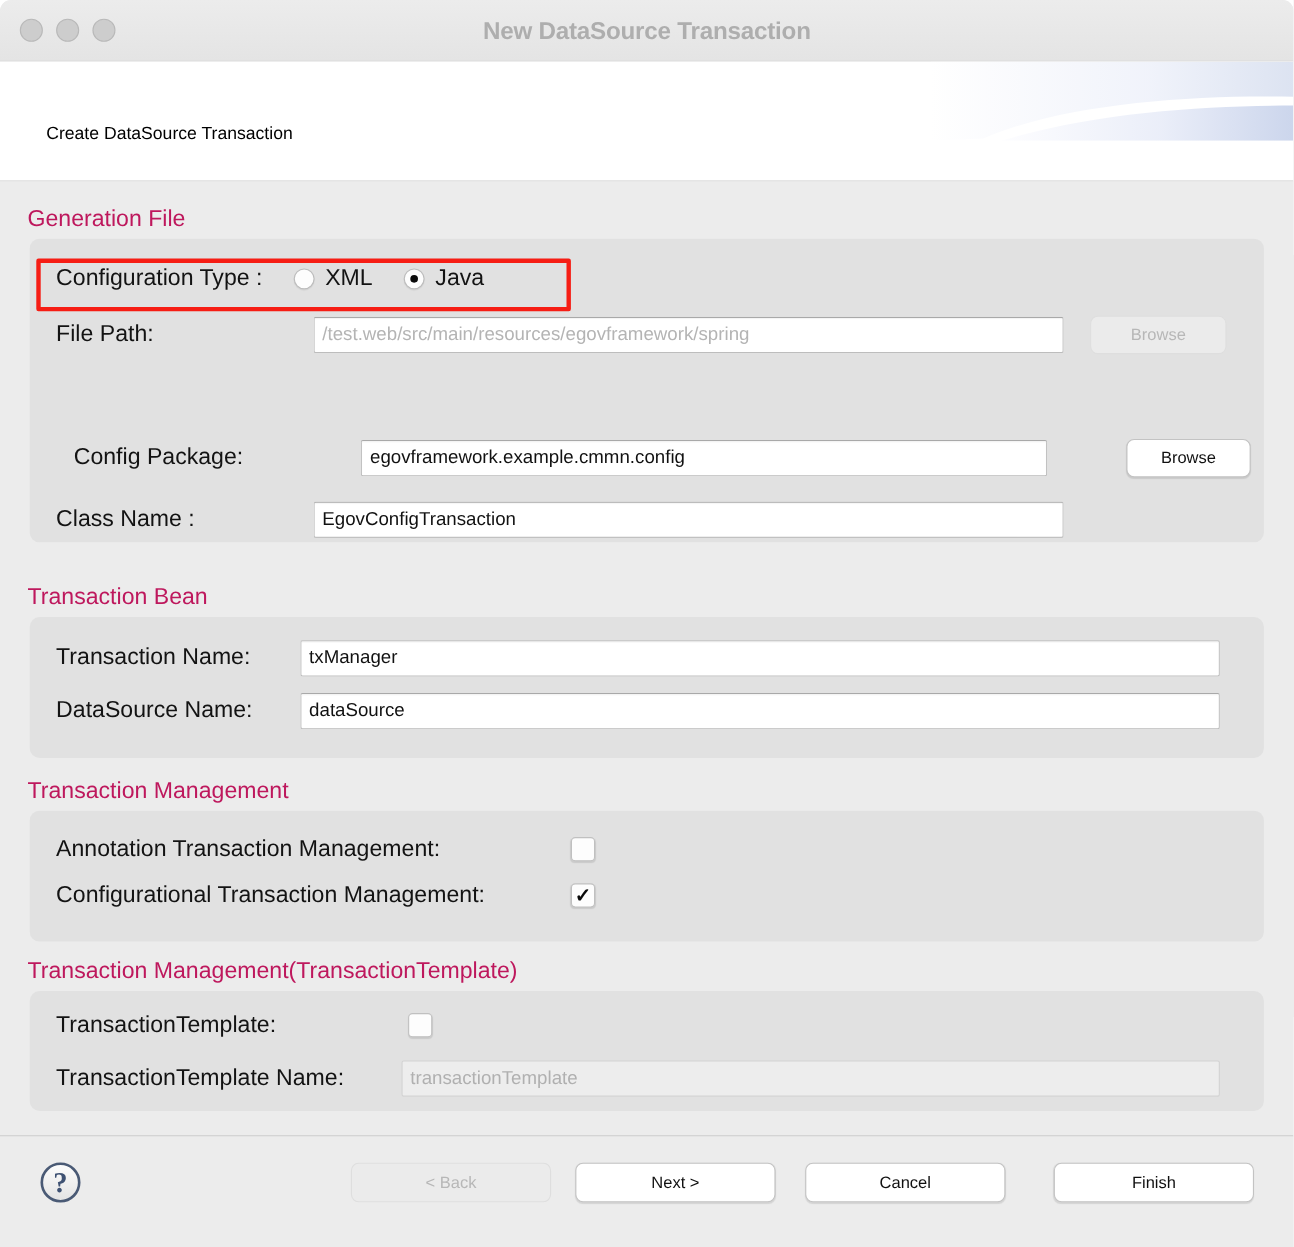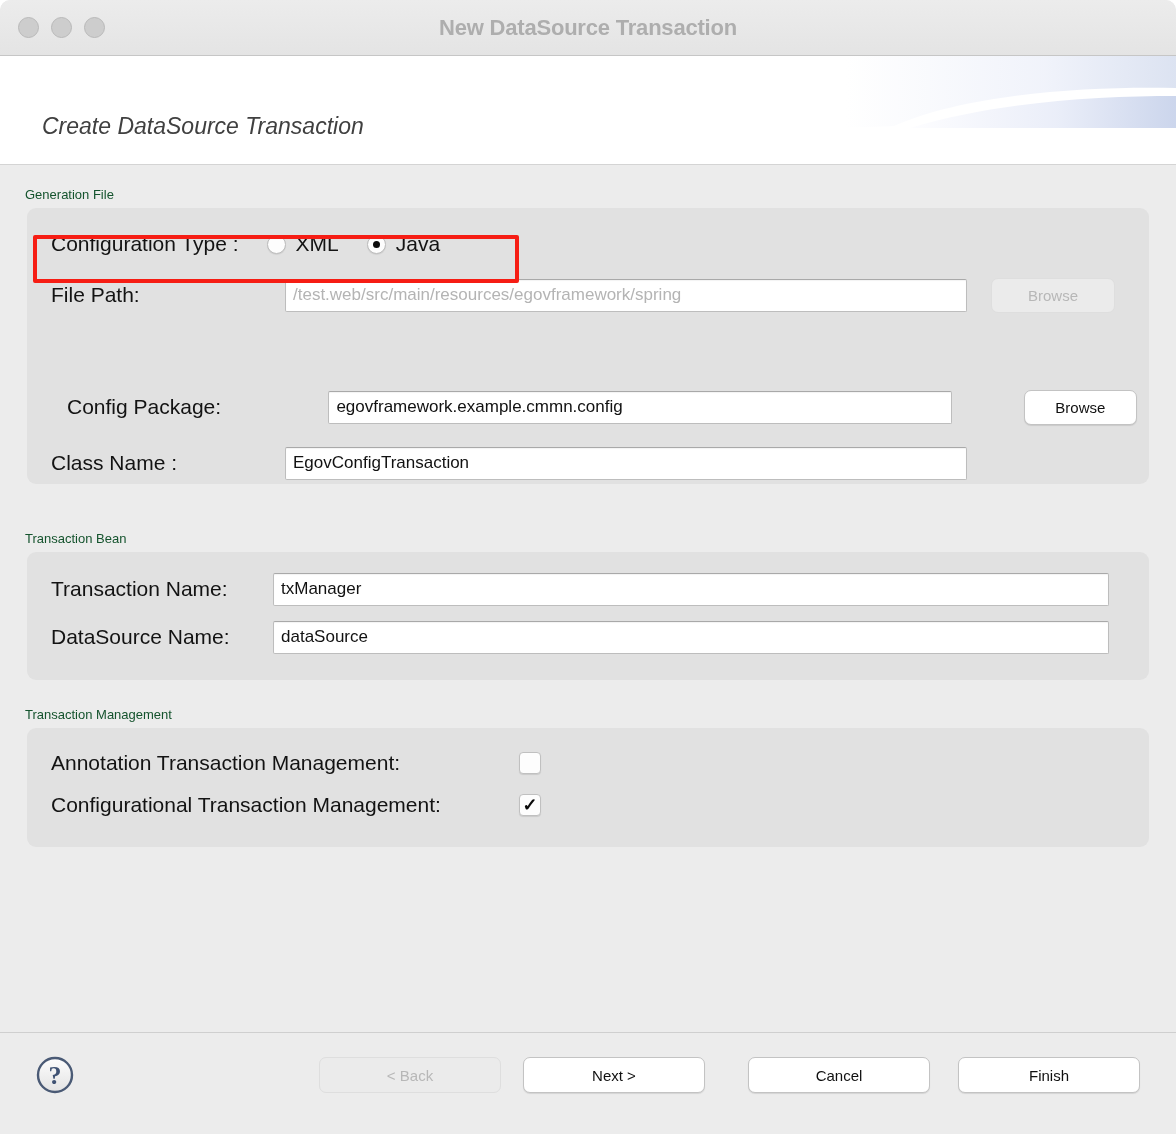--- a/index.html
+++ b/index.html
@@ -69,39 +69,38 @@
     top: 0;
     right: 0;
     width: 330px;
     height: 72px;
     pointer-events: none;
   }
   .header-title {
     position: absolute;
     left: 42px;
     top: 57px;
-    font-size: 23px;
-    color: #404040;
-    font-style: italic;
+    font-size: 16px;
+    color: #000000;
   }
 
   
   .body {
     flex: 1 1 auto;
     background: #ececec;
     padding: 0;
     position: relative;
   }
 
   .group {
     position: absolute;
   }
   .group-label {
-    font-size: 13px;
-    color: #14532d;
+    font-size: 21px;
+    color: #be185d;
     margin-left: 25px;
     margin-bottom: 6px;
   }
   .panel {
     background: #e1e1e1;
     border-radius: 9px;
     position: relative;
   }
 
   .row {
@@ -330,35 +329,51 @@
         <div class="row" style="left:24px; top:64px; width:1000px; height:26px;">
           <span class="lbl" style="width:468px;">Configurational Transaction Management:</span>
           <span class="cbx on">
               <span class="tick">✓</span>
             </span>
         </div>
 
       </div>
     </div>
 
+    <div class="group" style="left:0; top:706px; width:1176px;">
+      <div class="group-label">Transaction Management(TransactionTemplate)</div>
+      <div class="panel" style="margin-left:27px; width:1122px; height:109px;">
+
+        <div class="row" style="left:24px; top:18px; width:1060px; height:26px;">
+          <span class="lbl" style="width:320px;">TransactionTemplate:</span>
+          <span class="cbx"></span>
+        </div>
+
+        <div class="row" style="left:24px; top:62px; width:1070px; height:34px;">
+          <span class="lbl" style="width:314px;">TransactionTemplate Name:</span>
+          <span class="tf disabled" style="width:744px;">transactionTemplate</span>
+        </div>
+
+      </div>
+    </div>
 
   </div>
 
   <div class="footer">
 
     <svg class="help" viewBox="0 0 40 40">
       <defs>
         <linearGradient id="hg" x1="0" y1="0" x2="0" y2="1">
           <stop offset="0%" stop-color="#fdfdfd"></stop>
           <stop offset="100%" stop-color="#e3e3e3"></stop>
         </linearGradient>
       </defs>
       <circle cx="20" cy="20" r="17" fill="url(#hg)" stroke="#4a5a75" stroke-width="2.4"></circle>
       <text x="20" y="28.5" text-anchor="middle" font-family="Liberation Serif, serif" font-size="26" font-weight="bold" fill="#3f5273">?</text>
     </svg>
 
     <div class="btn dim footer-btn" style="left:319px;">&lt; Back</div>
     <div class="btn footer-btn" style="left:523px;">Next &gt;</div>
-    <div class="btn footer-btn" style="left:748px;">Cancel</div>
+    <div class="btn footer-btn" style="left:732px;">Cancel</div>
     <div class="btn footer-btn" style="left:958px;">Finish</div>
   </div>
 
 </div>
 
 </body></html>

